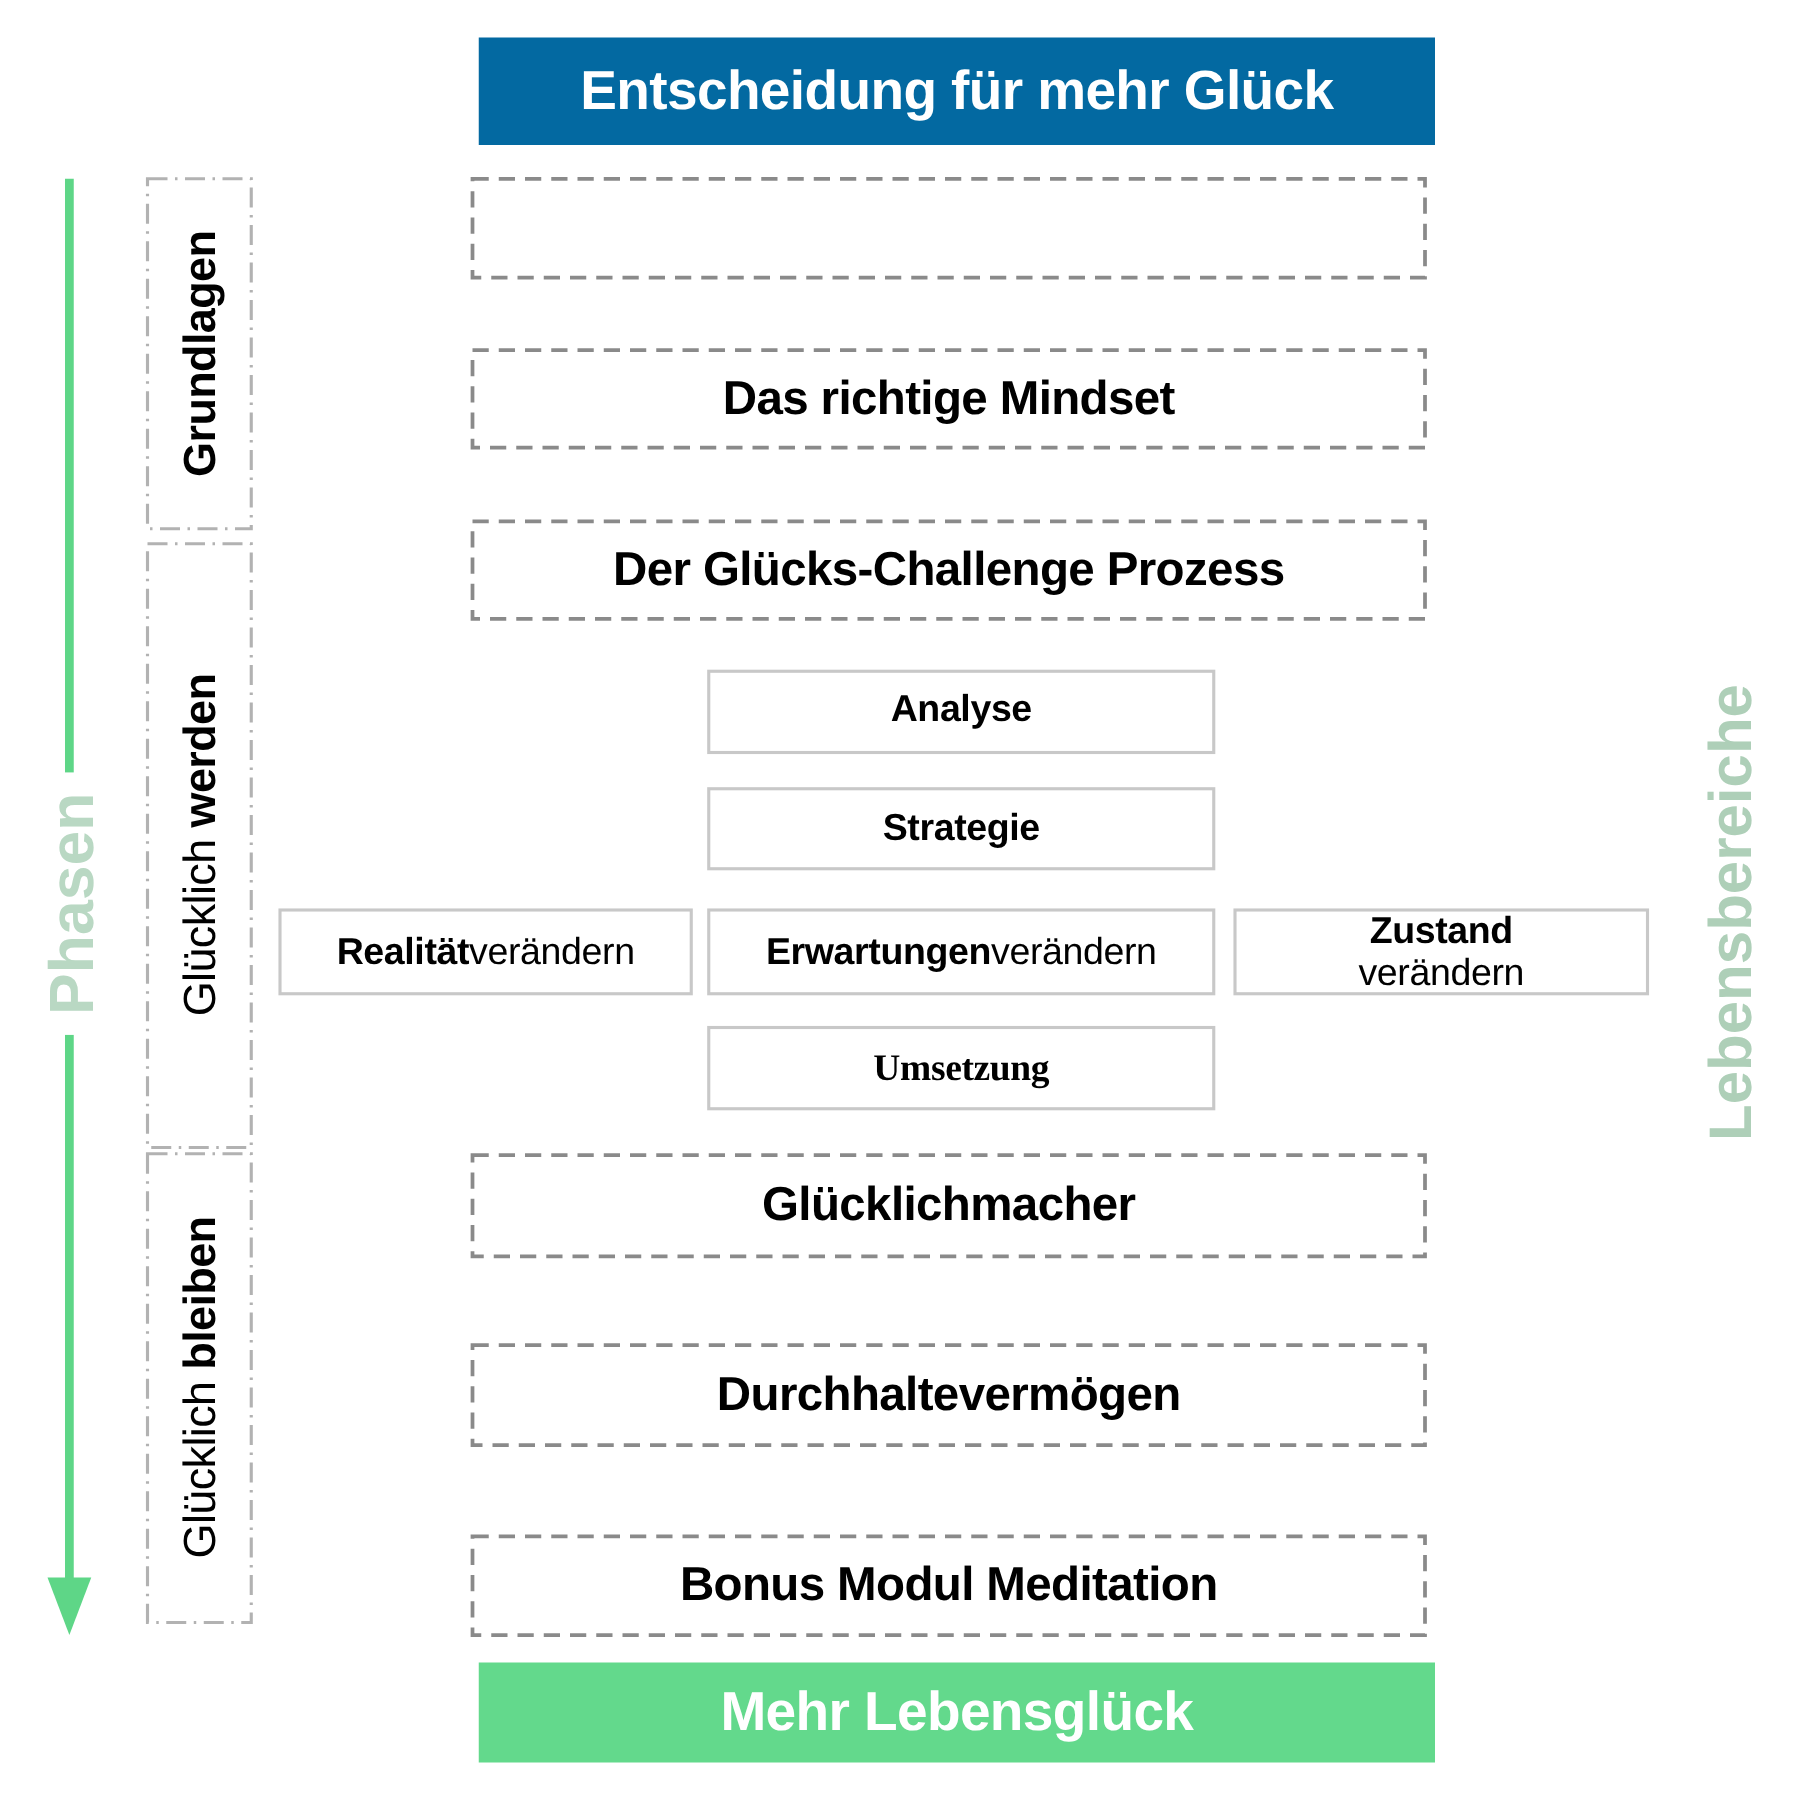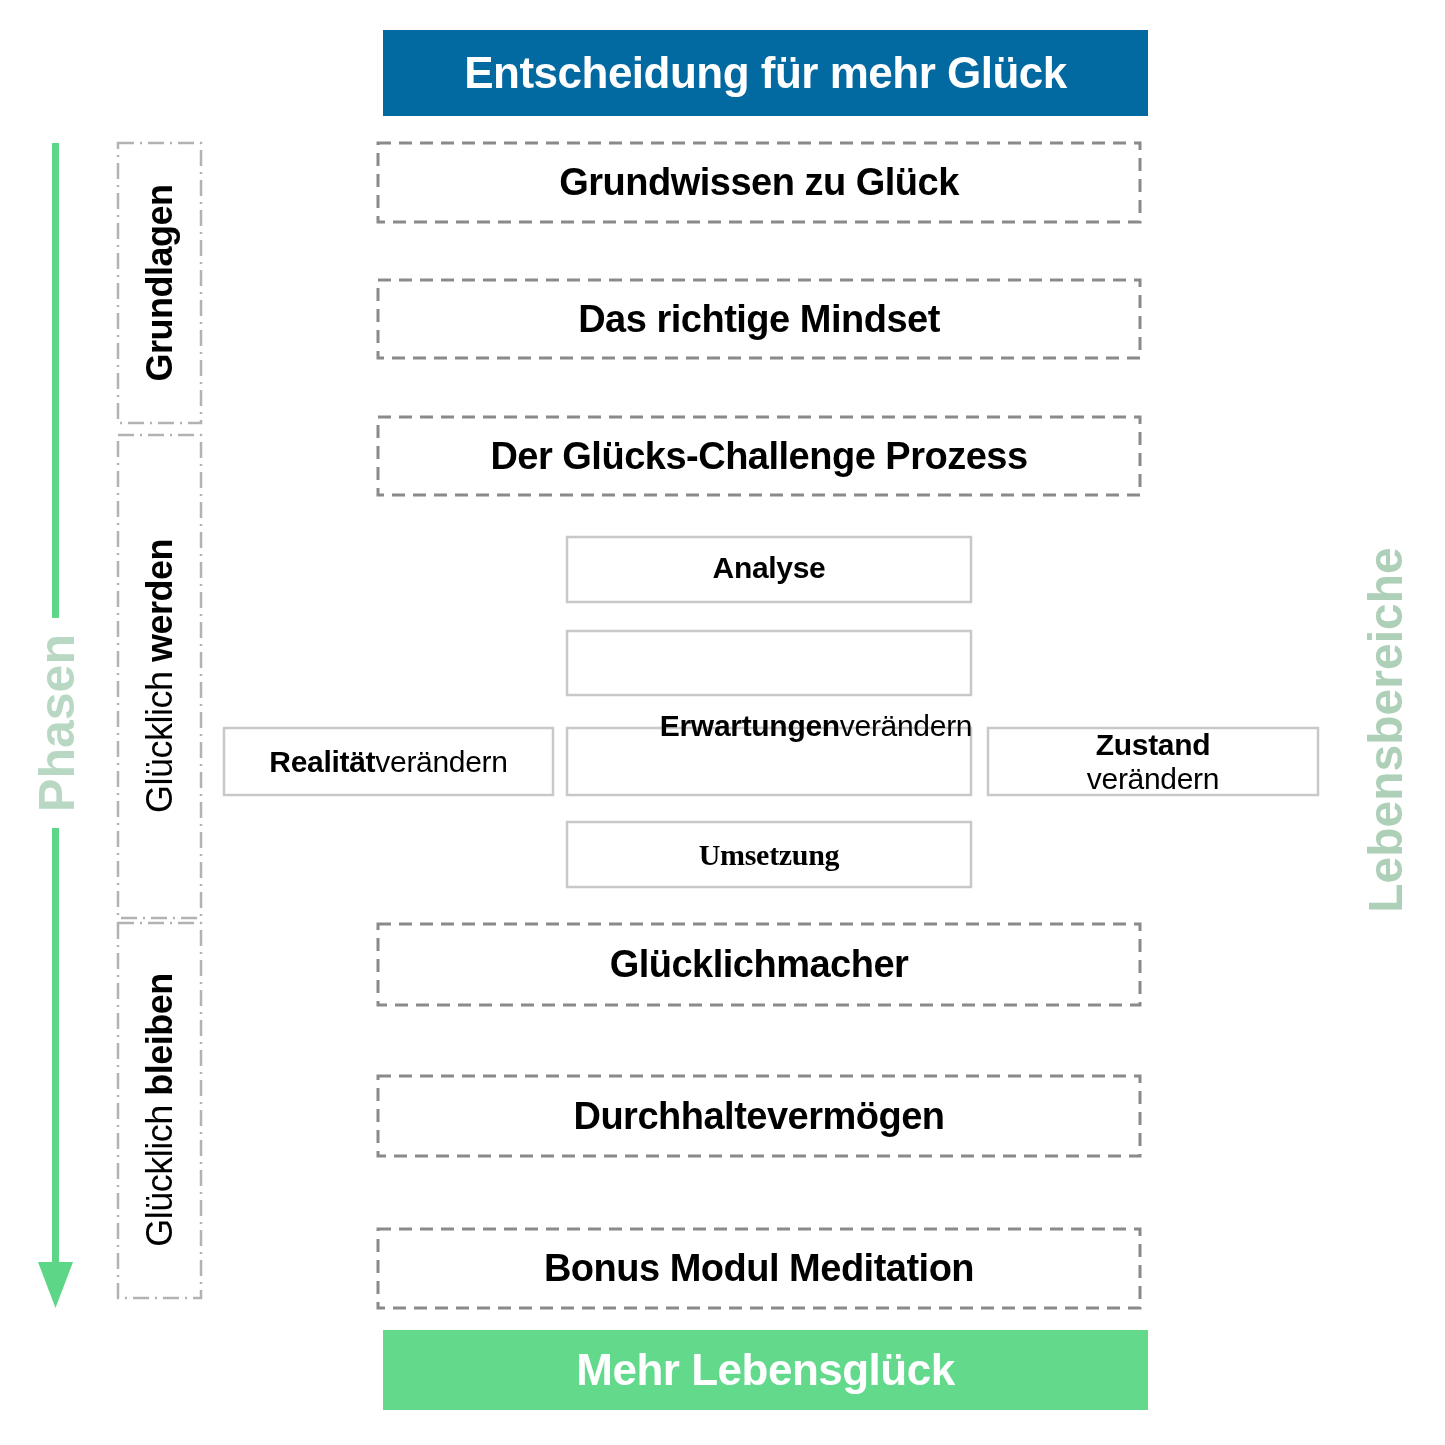--- a/index.html
+++ b/index.html
@@ -103,47 +103,47 @@
     <rect x="224" y="728" width="329" height="67" fill="#ffffff" stroke="#c8c8c8" stroke-width="2.5"></rect>
     <rect x="567" y="728" width="404" height="67" fill="#ffffff" stroke="#c8c8c8" stroke-width="2.5"></rect>
     <rect x="988" y="728" width="330" height="67" fill="#ffffff" stroke="#c8c8c8" stroke-width="2.5"></rect>
     <rect x="567" y="822" width="404" height="65" fill="#ffffff" stroke="#c8c8c8" stroke-width="2.5"></rect>
   </svg>
 
   <div class="abs banner banner-top" style="left:383px; top:30px; width:765px; height:86px;">
     <span>Entscheidung für mehr Glück</span>
   </div>
 
-  <div class="abs center-label module-label" style="left:378px; top:143px; width:762px; height:79px;">
-    <span>Grundwissen zu Glück</span>
-  </div>
   <div class="abs center-label module-label" style="left:378px; top:280px; width:762px; height:78px;">
     <span>Das richtige Mindset</span>
   </div>
   <div class="abs center-label module-label" style="left:378px; top:417px; width:762px; height:78px;">
     <span>Der Glücks-Challenge Prozess</span>
   </div>
   <div class="abs center-label module-label" style="left:378px; top:924px; width:762px; height:81px;text-align:right;">
     <span>Glücklichmacher</span>
   </div>
   <div class="abs center-label module-label" style="left:378px; top:1076px; width:762px; height:80px;">
     <span>Durchhaltevermögen</span>
   </div>
   <div class="abs center-label module-label" style="left:378px; top:1229px; width:762px; height:79px;">
     <span>Bonus Modul Meditation</span>
   </div>
 
   <div class="abs center-label step-label" style="left:567px; top:537px; width:404px; height:61px;">
     <span>Analyse</span>
   </div>
+  <div class="abs center-label step-label" style="left:567px; top:631px; width:404px; height:64px;">
+    <span>Strategie</span>
+  </div>
   <div class="abs center-label option-label" style="left:224px; top:728px; width:329px; height:67px;">
     <span class="bold">Realität</span>
       <span> verändern</span>
   </div>
-  <div class="abs center-label option-label" style="left:567px; top:692px; width:404px; height:67px;padding-left:47px;">
+  <div class="abs center-label option-label" style="left:567px; top:728px; width:404px; height:67px;">
     <span class="bold">Erwartungen</span>
       <span> verändern</span>
   </div>
   <div class="abs center-label option-label" style="left:988px; top:728px; width:330px; height:67px;flex-direction:column;">
     <span class="bold">Zustand</span>
       <span> verändern</span>
   </div>
   <div class="abs center-label step-label" style="left:567px; top:822px; width:404px; height:65px;font-family:Liberation Serif, serif;">
     <span>Umsetzung</span>
   </div>

